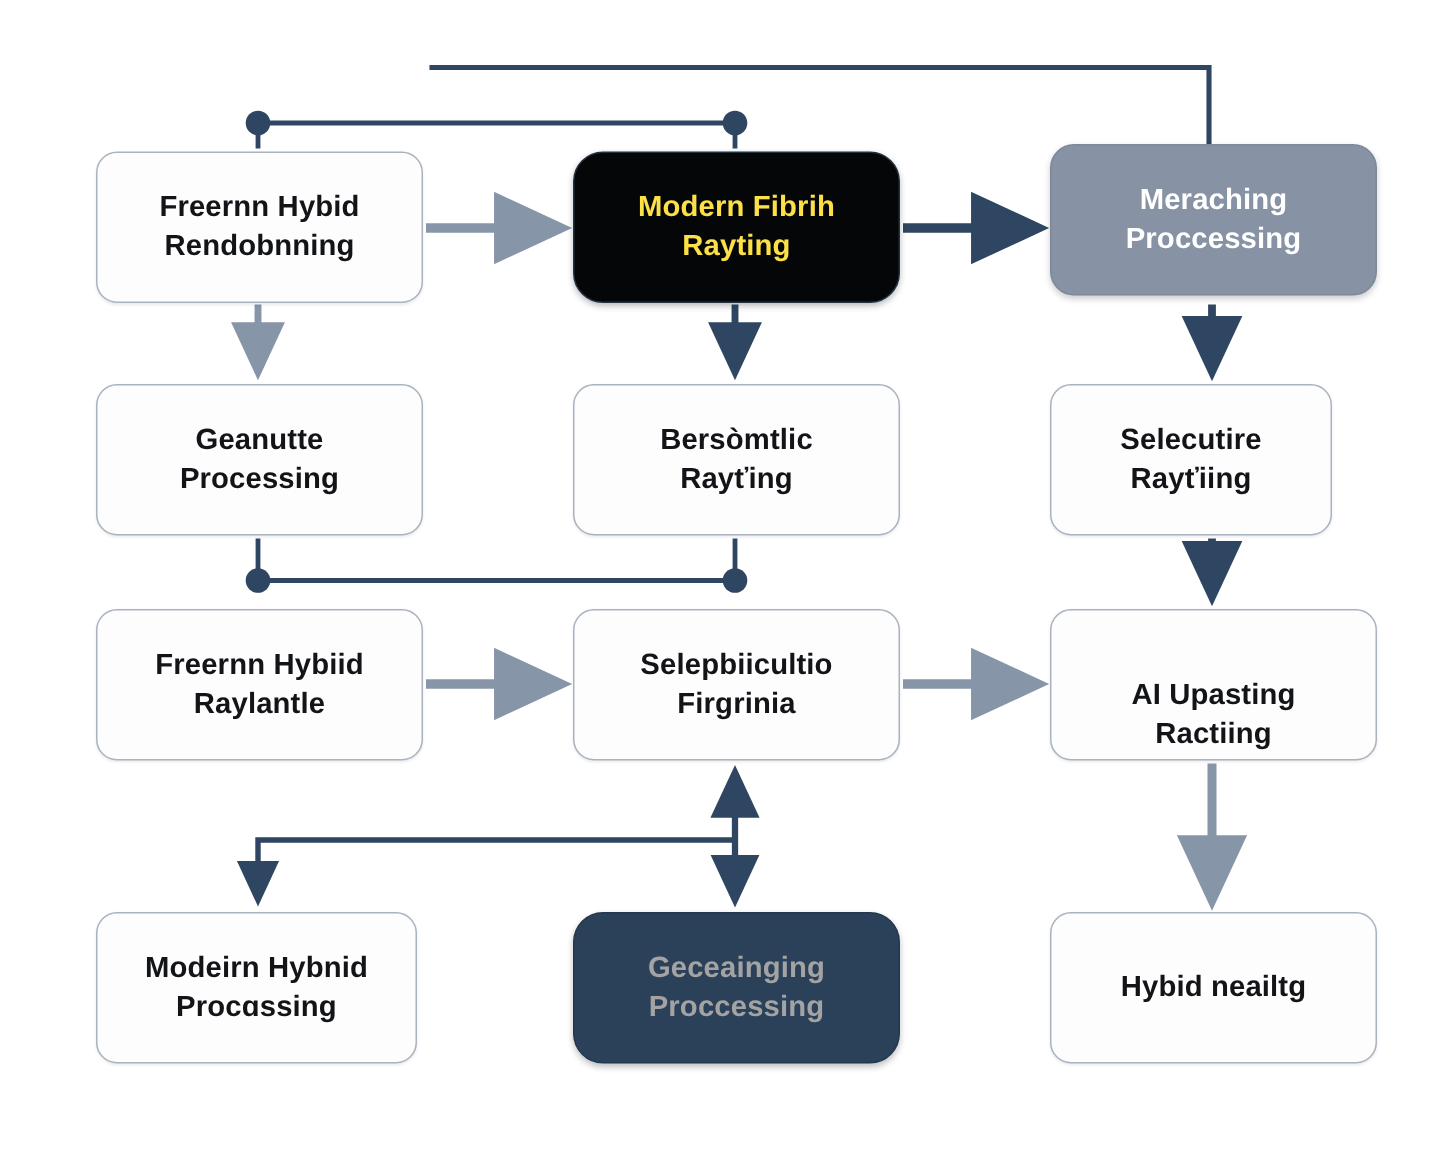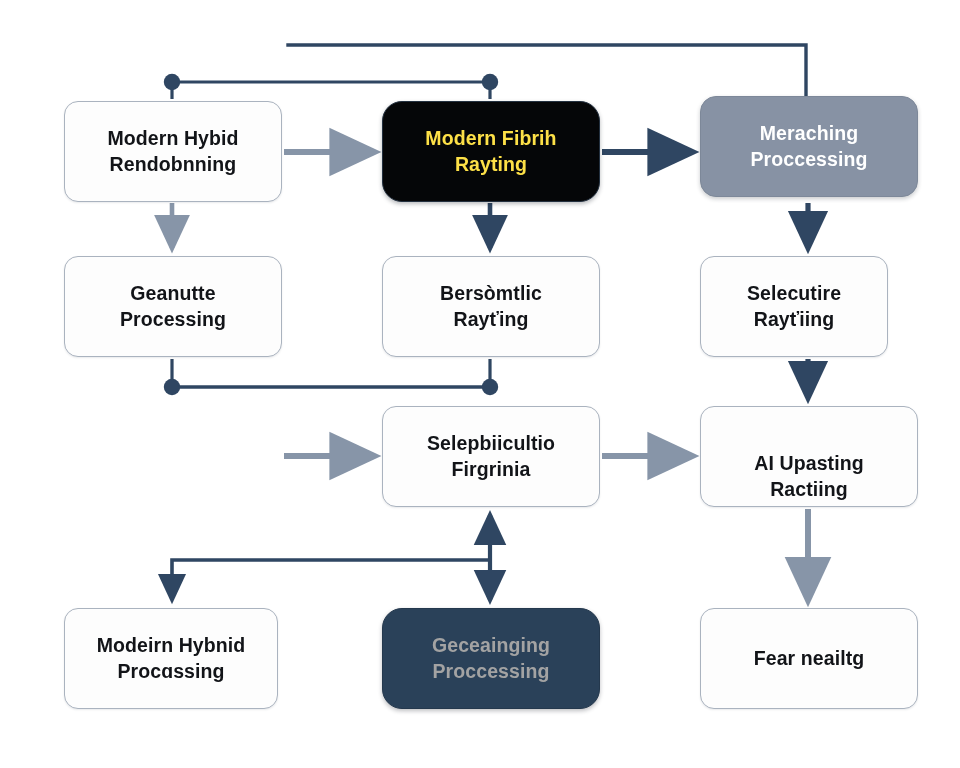--- a/index.html
+++ b/index.html
@@ -150,21 +150,21 @@
       <path d="M490,560 L490,515" stroke="#2f4662" stroke-width="4.2" fill="none" marker-end="url(#ah-dark)"></path>
       <path d="M490,560 L490,600" stroke="#2f4662" stroke-width="4.2" fill="none" marker-end="url(#ah-dark)"></path>
     </g>
 
     <g>
       <path d="M490,560 L172,560 L172,600" stroke="#2f4662" stroke-width="3.6" fill="none" marker-end="url(#ah-dark)"></path>
     </g>
   </svg>
 
   <div class="node plain" style="left:64px; top:101px; width:218px; height:101px;">
-    <span class="label">Modern Hybid
+    <span class="label">Freernn Hybid
 Rendobnning</span>
   </div>
 
   <div class="node black" style="left:382px; top:101px; width:218px; height:101px;">
     <span class="label">Modern Fibrih
 Rayting</span>
   </div>
 
   <div class="node steel" style="left:700px; top:96px; width:218px; height:101px;">
     <span class="label">Meraching
@@ -179,20 +179,24 @@
   <div class="node plain" style="left:64px; top:256px; width:218px; height:101px;">
     <span class="label">Geanutte
 Processing</span>
   </div>
 
   <div class="node plain" style="left:700px; top:256px; width:188px; height:101px;">
     <span class="label">Selecutire
 Rayťiing</span>
   </div>
 
+  <div class="node plain" style="left:64px; top:406px; width:218px; height:101px;">
+    <span class="label">Freernn Hybiid
+Raylantle</span>
+  </div>
 
   <div class="node plain" style="left:382px; top:406px; width:218px; height:101px;">
     <span class="label">Selepbiicultio
 Firgrinia</span>
   </div>
 
   <div class="node plain" style="left:700px; top:406px; width:218px; height:101px;align-items:flex-end;">
     <span class="label">AI Upasting
 Ractiing</span>
   </div>
@@ -201,16 +205,16 @@
     <span class="label">Modeirn Hybnid
 Procɑssing</span>
   </div>
 
   <div class="node navy" style="left:382px; top:608px; width:218px; height:101px;">
     <span class="label">Geceainging
 Proccessing</span>
   </div>
 
   <div class="node plain" style="left:700px; top:608px; width:218px; height:101px;">
-    <span class="label">Fear neailtg</span>
+    <span class="label">Hybid neailtg</span>
   </div>
 
 </div>
 
 </body></html>

